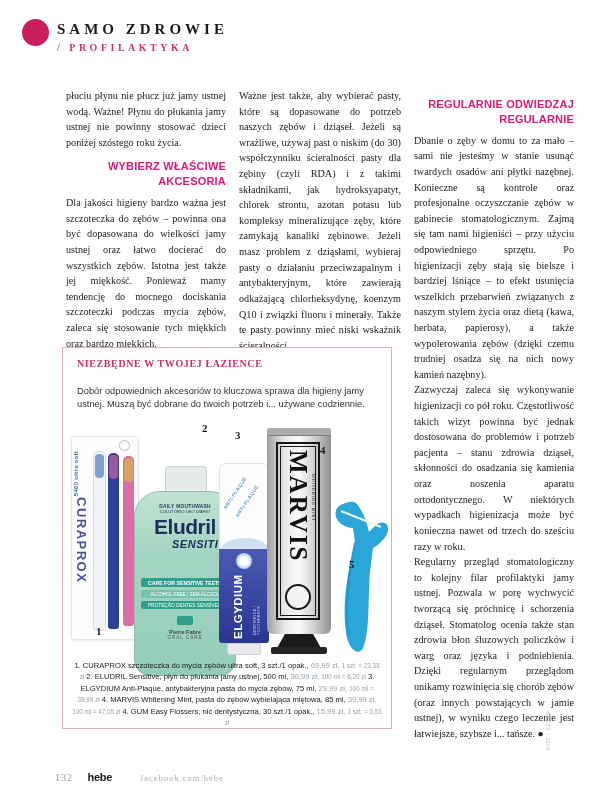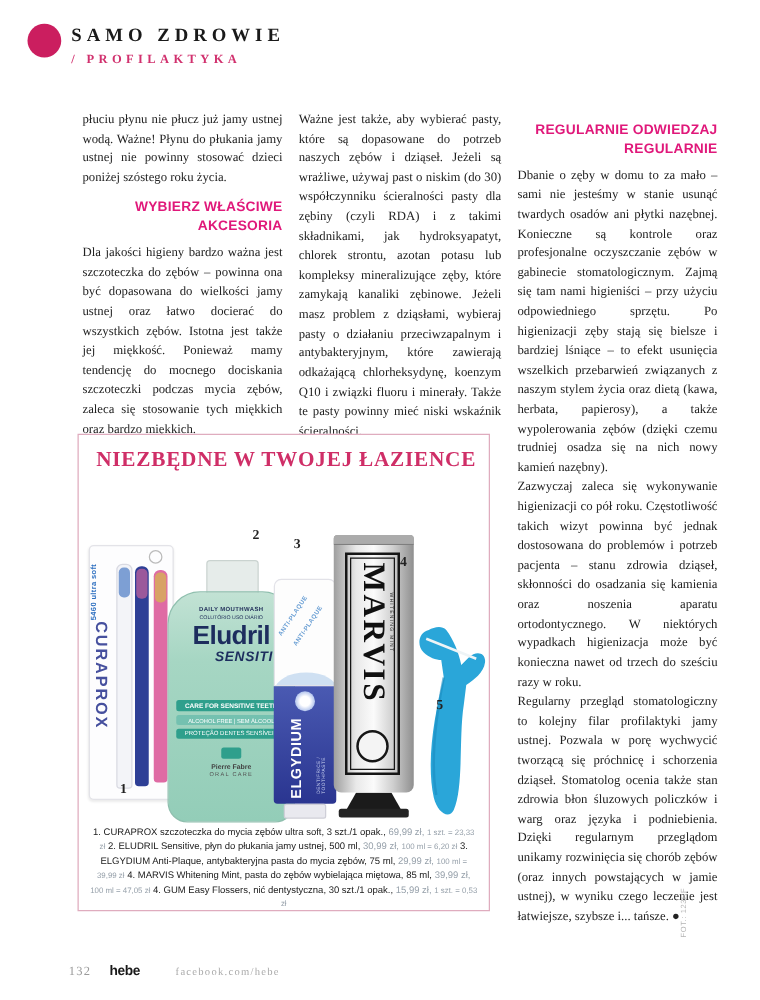--- a/index.html
+++ b/index.html
@@ -18,21 +18,21 @@
   .col p{margin:0;}
   .col-1{left:55px;width:160px;}
   .col-2{left:228px;width:162px;}
   .col-3{left:403px;width:160px;}
   .col-head{
     font-family:"Liberation Sans",sans-serif;font-weight:bold;font-size:11px;line-height:1.35;
     color:#e0187a;text-align:right;margin:9px 0 6px 0 !important;letter-spacing:.2px;
   }
   
   .pbox{position:absolute;left:62px;top:347px;width:330px;height:382px;border:1px solid #dfacbe;background:#fff;box-sizing:border-box;}
-  .pbox-title{position:absolute;left:14px;top:10px;font-family:"Liberation Serif",serif;font-weight:bold;font-size:17px;letter-spacing:.6px;color:#cf2e67;}
+  .pbox-title{position:absolute;left:14px;top:10px;font-family:"Liberation Serif",serif;font-weight:bold;font-size:10px;letter-spacing:.6px;color:#cf2e67;}
   .pbox-intro{position:absolute;left:14px;top:37px;width:302px;font-family:"Liberation Sans",sans-serif;font-size:9.3px;line-height:1.4;color:#333;}
   
   .marker{position:absolute;font-family:"Liberation Serif",serif;font-size:11px;font-weight:600;color:#222;}
   .marker-1{left:33px;top:277px;}
   .marker-2{left:139px;top:74px;}
   .marker-3{left:172px;top:81px;}
   .marker-4{left:257px;top:96px;}
   .marker-5{left:286px;top:210px;}
   
   .curaprox{position:absolute;left:8px;top:88px;width:66px;height:202px;background:#fdfdfe;border:1px solid #e3e3e8;border-radius:4px;box-shadow:0 1px 2px rgba(0,0,0,.08);}
@@ -41,21 +41,21 @@
   .cp-brand{position:absolute;left:2px;top:60px;height:138px;writing-mode:vertical-rl;font-family:"Liberation Sans",sans-serif;font-size:13px;font-weight:bold;color:#46509e;letter-spacing:1.5px;}
   .brush{position:absolute;width:11px;border-radius:5px 5px 3px 3px;}
   .brush::before{content:"";position:absolute;left:1px;top:2px;width:9px;height:24px;border-radius:4px;}
   .brush-a{left:21px;top:14px;height:178px;background:#f3f4f8;border:1px solid #d9dae2;}
   .brush-a::before{background:#7d9fd4;}
   .brush-b{left:36px;top:16px;height:176px;background:#2e3f96;}
   .brush-b::before{background:#9b599b;}
   .brush-c{left:51px;top:19px;height:170px;background:#df6ba4;}
   .brush-c::before{background:#d8a266;}
   
-  .eludril{position:absolute;left:71px;top:100px;width:102px;height:210px;}
+  .eludril{position:absolute;left:71px;top:118px;width:102px;height:210px;}
   .el-cap{position:absolute;left:31px;top:0;width:40px;height:27px;background:#e4ebe8;border:1px solid #c5cfcc;border-radius:3px;opacity:.9;}
   .el-bottle{position:absolute;left:0;top:25px;width:102px;height:185px;border-radius:26px 26px 16px 16px;background:linear-gradient(180deg,#c2e2d4 0%,#a6d6c3 30%,#93cdb8 100%);border:1px solid #8fbfae;box-sizing:border-box;text-align:center;}
   .el-t1{margin-top:12px;font-family:"Liberation Sans",sans-serif;font-size:4.8px;font-weight:bold;color:#27355e;letter-spacing:.3px;}
   .el-t2{font-family:"Liberation Sans",sans-serif;font-size:4.2px;color:#27355e;}
   .el-brand{font-family:"Liberation Sans",sans-serif;font-size:21px;font-weight:bold;color:#1d2d5e;line-height:1;margin-top:2px;letter-spacing:-.5px;}
   .el-variant{font-family:"Liberation Sans",sans-serif;font-size:11px;font-weight:bold;font-style:italic;color:#1d2d5e;letter-spacing:.5px;margin-top:1px;margin-left:36px;}
   .el-banner{width:84px;margin:3px auto 0;font-family:"Liberation Sans",sans-serif;color:#fff;border-radius:2px;padding:1.5px 2px;}
   .el-b1{background:#2f9f8c;font-size:5.2px;font-weight:bold;margin-top:28px;}
   .el-b2{background:#74c1b0;font-size:4.6px;}
   .el-b3{background:#2f9f8c;font-size:4.8px;}
@@ -120,20 +120,21 @@
 
   <div class="col col-3">
     <p class="col-head">REGULARNIE ODWIEDZAJ REGULARNIE</p>
     <p>Dbanie o zęby w domu to za mało – sami nie jesteśmy w stanie usunąć twardych osadów ani płytki nazębnej. Konieczne są kontrole oraz profesjonalne oczyszczanie zębów w gabinecie stomatologicznym. Zajmą się tam nami higieniści – przy użyciu odpowiedniego sprzętu. Po higienizacji zęby stają się bielsze i bardziej lśniące – to efekt usunięcia wszelkich przebarwień związanych z naszym stylem życia oraz dietą (kawa, herbata, papierosy), a także wypolerowania zębów (dzięki czemu trudniej osadza się na nich nowy kamień nazębny).</p>
     <p>Zazwyczaj zaleca się wykonywanie higienizacji co pół roku. Częstotliwość takich wizyt powinna być jednak dostosowana do problemów i potrzeb pacjenta – stanu zdrowia dziąseł, skłonności do osadzania się kamienia oraz noszenia aparatu ortodontycznego. W niektórych wypadkach higienizacja może być konieczna nawet od trzech do sześciu razy w roku.</p>
     <p>Regularny przegląd stomatologiczny to kolejny filar profilaktyki jamy ustnej. Pozwala w porę wychwycić tworzącą się próchnicę i schorzenia dziąseł. Stomatolog ocenia także stan zdrowia błon śluzowych policzków i warg oraz języka i podniebienia. Dzięki regularnym przeglądom unikamy rozwinięcia się chorób zębów (oraz innych powstających w jamie ustnej), w wyniku czego leczenie jest łatwiejsze, szybsze i... tańsze. ●</p>
   </div>
 
   <div class="pbox">
     <div class="pbox-title">NIEZBĘDNE W TWOJEJ ŁAZIENCE</div>
+    <div class="pbox-intro">Dobór odpowiednich akcesoriów to kluczowa sprawa dla higieny jamy ustnej. Muszą być dobrane do twoich potrzeb i... używane codziennie.</div>
 
     <div class="curaprox">
       <div class="cp-hole"></div>
       <div class="cp-model">5460 ultra soft</div>
       <div class="cp-brand">CURAPROX</div>
       <div class="brush brush-a"></div>
       <div class="brush brush-b"></div>
       <div class="brush brush-c"></div>
     </div>
 

